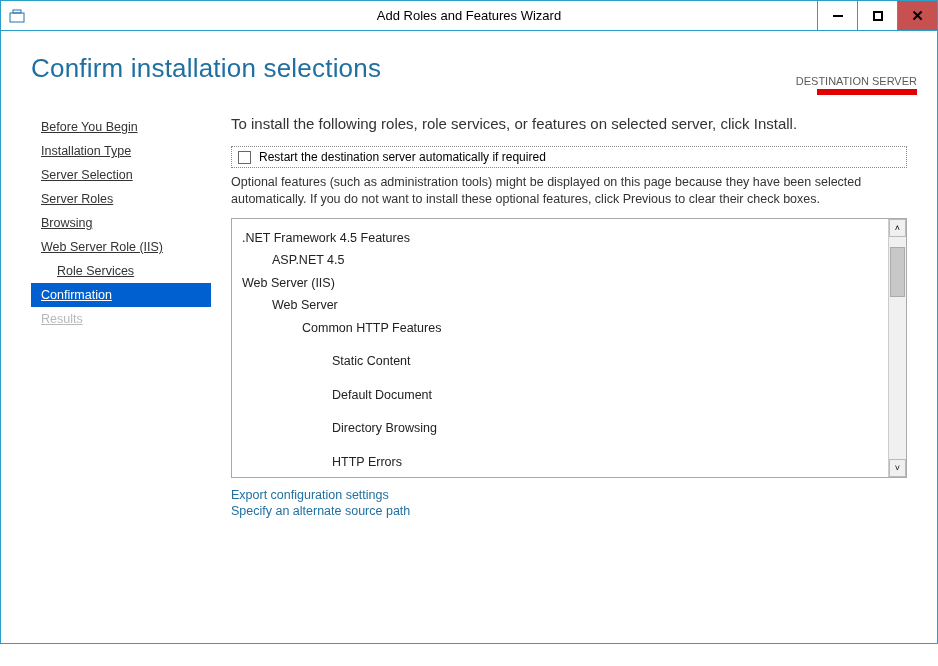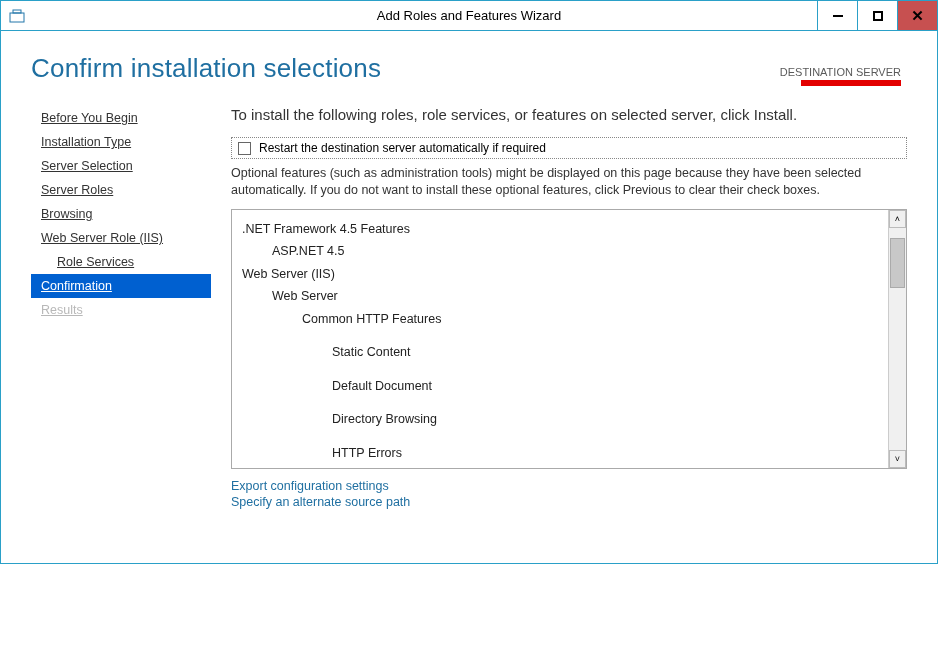--- a/index.html
+++ b/index.html
@@ -6,21 +6,21 @@
     body {
       font-family: "Segoe UI", Tahoma, sans-serif;
       font-size: 12px;
       background: #fff;
       width: 938px;
       height: 666px;
       overflow: hidden;
     }
     .window {
       width: 938px;
-      height: 564px;
+      height: 644px;
       border: 1px solid #2aa0c8;
       display: flex;
       flex-direction: column;
       background: #fff;
     }
     .titlebar {
       height: 30px;
       background: #fff;
       border-bottom: 1px solid #2aa0c8;
       display: flex;
@@ -56,36 +56,36 @@
     }
     .titlebar-btn.close { background: #c75050; color: #000; }
     .titlebar-btn.close .x-glyph { font-weight: bold; font-size:15px;}
     .content-wrap {
       flex: 1;
       display: flex;
       flex-direction: column;
       padding: 0;
     }
     .header-region {
-      padding: 22px 36px 8px 30px;
+      padding: 22px 20px 8px 30px;
       display:flex;
       align-items: flex-start;
       justify-content: space-between;
     }
     .page-title {
       font-size: 26px;
       font-weight: 300;
       color: #1f6fa1;
       letter-spacing: 0.2px;
     }
     .dest-server {
       text-align: right;
       font-size: 11px;
       color: #5a5a5a;
-      margin-top: 13px;
+      margin-top: 22px;
     }
     .dest-underline {
       height: 6px;
       width: 100px;
       background: #e30000;
       margin-top: 2px;
       margin-left: auto;
     }
     .body-region {
       flex: 1;

